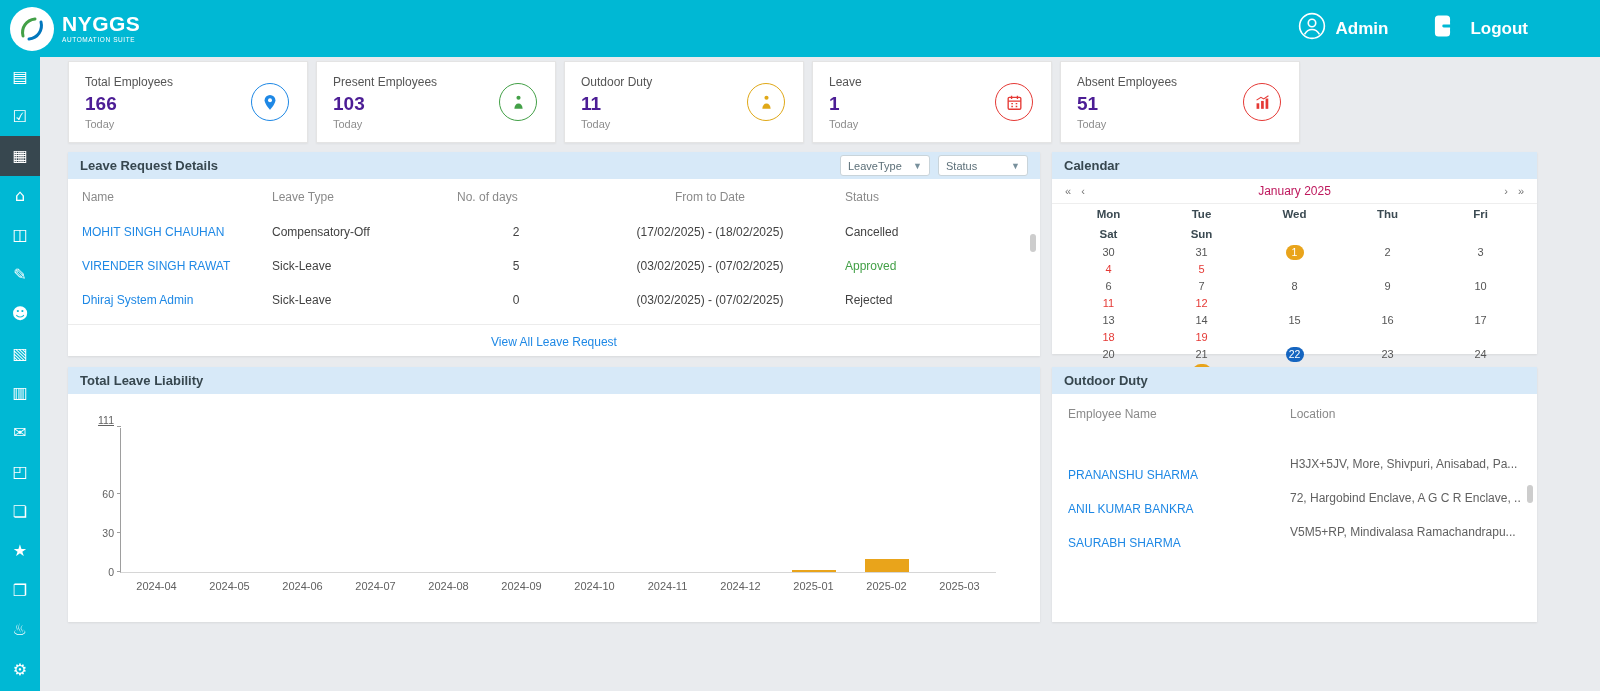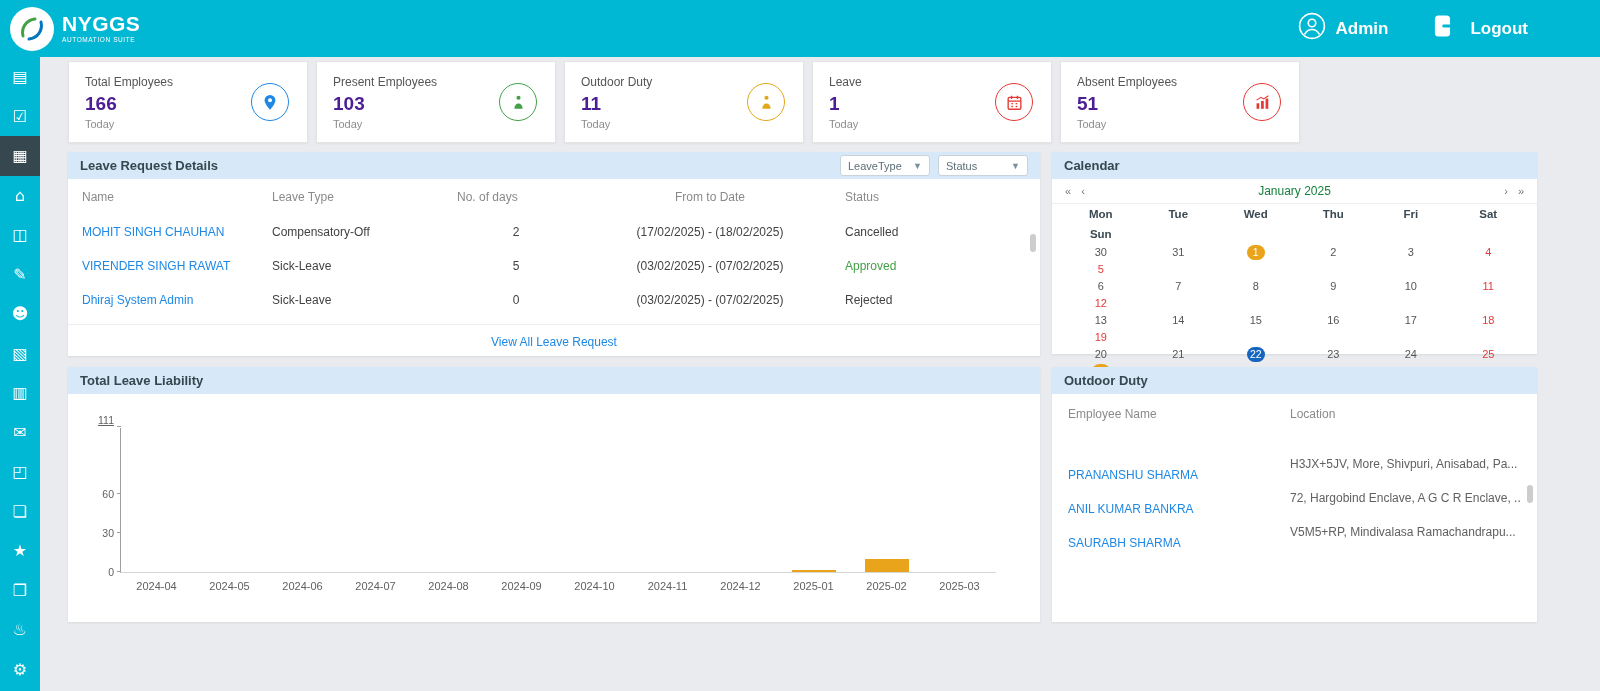--- a/index.html
+++ b/index.html
@@ -48,22 +48,22 @@
   .c { text-align:center; }
   .st-approved { color:#43a047; }
   .lr-footer, .od-footer { position:absolute; left:0; right:0; bottom:6px; text-align:center; border-top:1px solid #ececec; padding-top:7px; }
   .viewall { color:#1e88e5; font-size:12px; text-decoration:none; cursor:pointer; }
   .scroll-dot { position:absolute; width:6px; height:18px; border-radius:3px; background:#cdcdcd; }
 
   
   .panel-cal { width:485px; height:202px; }
   .cal-monthrow { display:flex; align-items:center; height:25px; padding:0 8px; border-bottom:1px solid #eee; }
   .cal-nav { font-size:11px; color:#757575; padding:0 5px; cursor:pointer; }
-  .cal-month { flex:1; text-align:center; font-size:12px; color:#15803d; }
-  .cal-dow-row, .cal-week { display:grid; grid-template-columns:repeat(6,1fr); padding:0 10px; }
+  .cal-month { flex:1; text-align:center; font-size:12px; color:#be185d; }
+  .cal-dow-row, .cal-week { display:grid; grid-template-columns:repeat(5,1fr); padding:0 10px; }
   .cal-dow { font-size:11.5px; color:#3b4a52; font-weight:bold; text-align:center; height:20px; line-height:20px; }
   .cal-day { font-size:11px; color:#555; text-align:center; height:17px; line-height:17px; cursor:pointer; }
   .cal-day.wk { color:#e53935; }
   .hl { display:inline-flex; min-width:18px; height:15px; border-radius:8px; align-items:center; justify-content:center; color:#fff; font-size:10.5px; padding:0 2px; }
   .hl.amber { background:#e9a41b; }
   .hl.blue { background:#1565c0; }
 
   .row3 { display:flex; gap:12px; margin-top:11px; }
 
   

